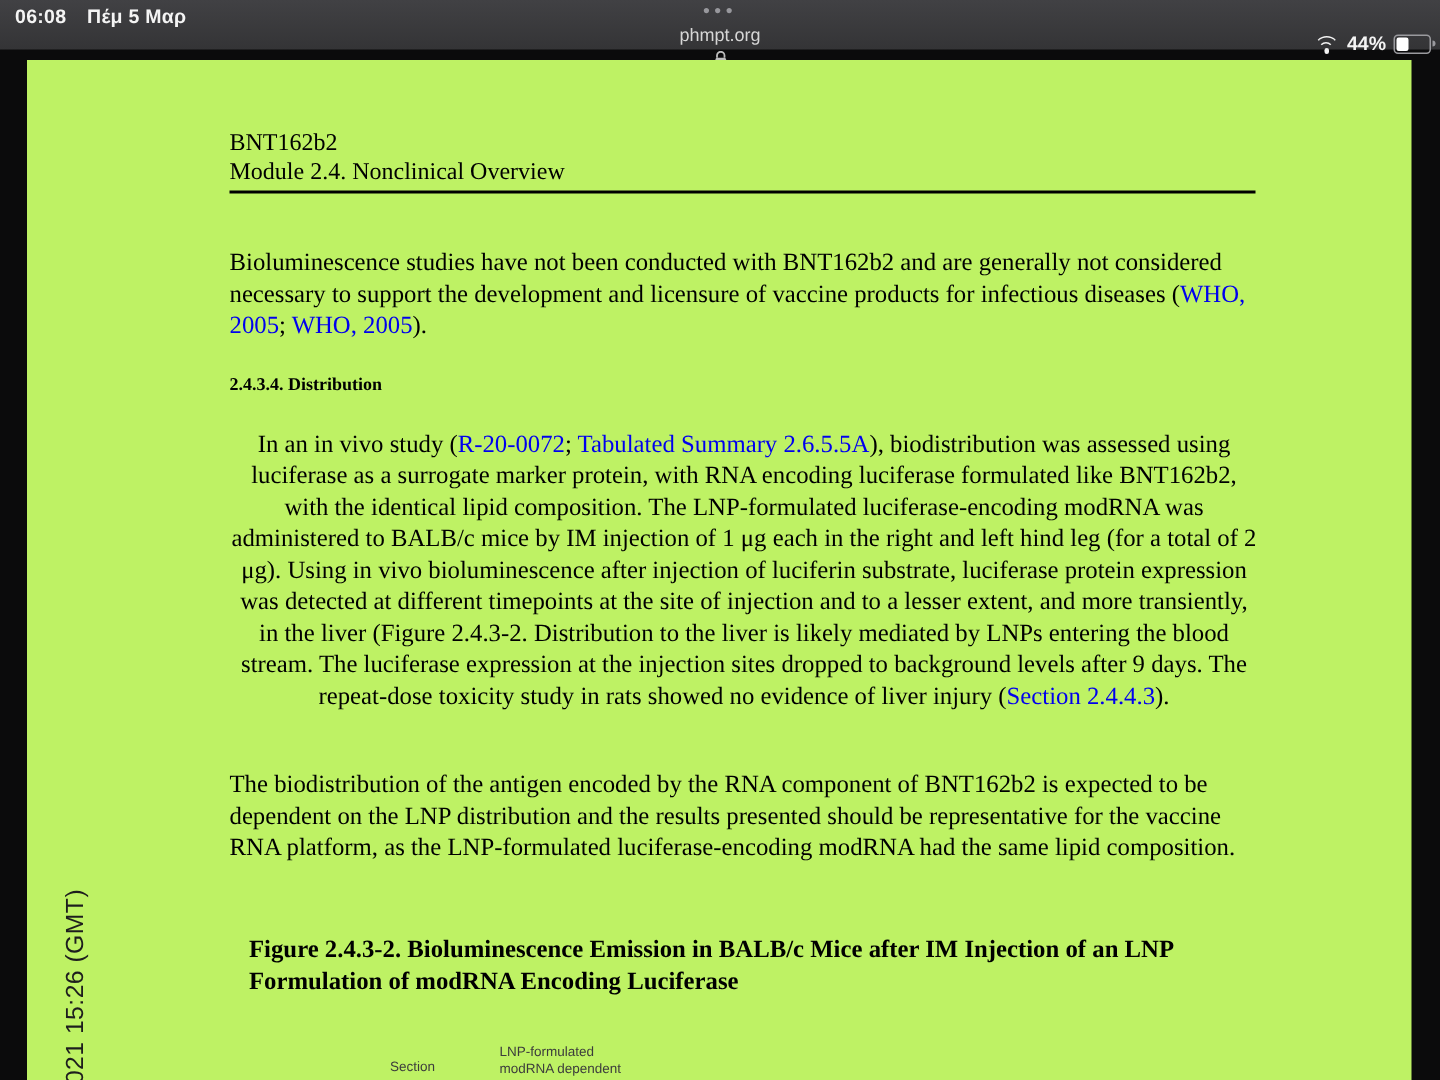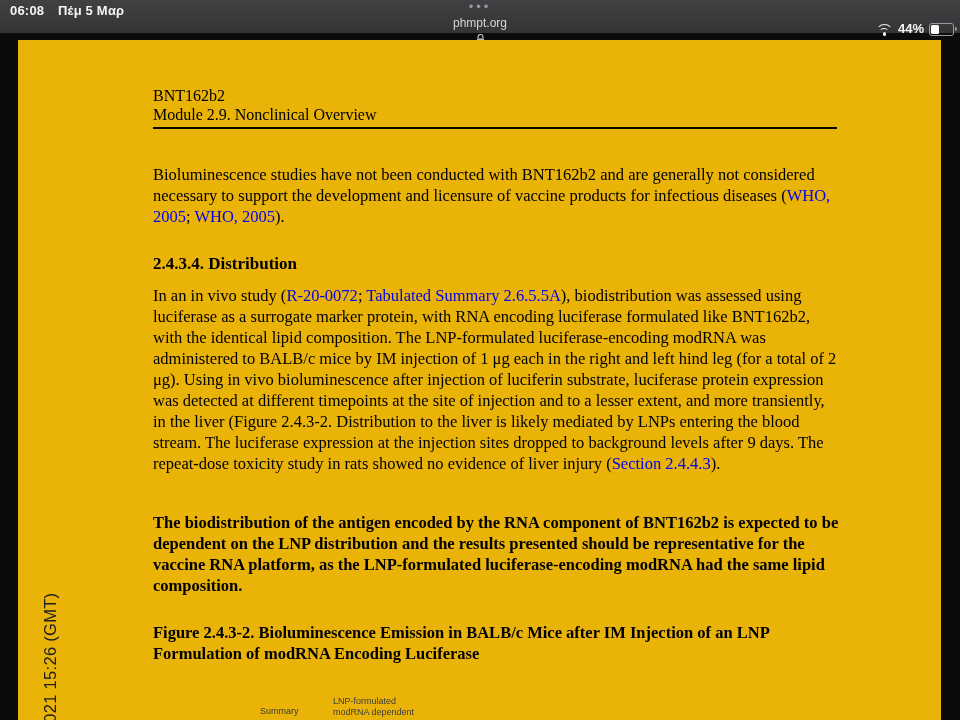--- a/index.html
+++ b/index.html
@@ -57,44 +57,44 @@
   .battery-nub { position: absolute; right: -3.5px; top: 3px;
                  width: 2px; height: 4.5px; background: #9a9a9e;
                  border-radius: 0 2px 2px 0; }
 
   .lock-icon { display: inline-block; }
 
   
   .doc-page {
     position: absolute; left: 18px; top: 40px;
     width: 923px; height: 680px;
-    background: #eab308;
+    background: #bef264;
     font-family: "Liberation Serif", "DejaVu Serif", serif;
     color: #000;
   }
   .doc-header {
     position: absolute; left: 135px; top: 47px; width: 684px;
     font-size: 16px; line-height: 18.5px;
     border-bottom: 2px solid #000;
     padding-bottom: 3px;
   }
   .doc-para {
     position: absolute; left: 135px; width: 686px;
     font-size: 16.5px; line-height: 21px;
     text-align: left;
   }
   .p-intro   { top: 107px; }
-  .p-distrib { top: 228px; }
-  .p-biodist { top: 455px; font-weight: bold; }
+  .p-distrib { top: 228px; text-align: center; }
+  .p-biodist { top: 455px; }
   .doc-h3 {
     position: absolute; left: 135px; top: 197px;
-    font-size: 17px; font-weight: 700;
+    font-size: 12px; font-weight: 700;
   }
   .doc-figcap {
-    position: absolute; left: 135px; top: 565px; width: 702px;
+    position: absolute; left: 148px; top: 565px; width: 702px;
     font-size: 16.5px; line-height: 21px; font-weight: 700;
   }
   .doc-link { color: #0000ee; text-decoration: none; cursor: pointer; }
 
   .fig-label {
     position: absolute;
     font-family: "Liberation Sans", "DejaVu Sans", sans-serif;
     font-size: 9px; line-height: 11px; color: #3c3c3c; text-align: left;
   }
   .fl-buffer { left: 242px; top: 666px; width: 56px; }
@@ -136,34 +136,34 @@
       <span class="battery-fill" style="width: 8.36px;"></span>
       <span class="battery-nub"></span>
     </span>
   </div>
 </div>
 
 <div class="doc-page">
 
   <div class="doc-header">
     <div>BNT162b2</div>
-    <div>Module 2.9. Nonclinical Overview</div>
+    <div>Module 2.4. Nonclinical Overview</div>
   </div>
 
   <p class="doc-para p-intro"><span>Bioluminescence studies have not been conducted with BNT162b2 and are generally not considered necessary to support the development and licensure of vaccine products for infectious diseases (</span><a class="doc-link" href="#">WHO, 2005</a><span>; </span><a class="doc-link" href="#">WHO, 2005</a><span>).</span></p>
 
   <h3 class="doc-h3">2.4.3.4. Distribution</h3>
 
   <p class="doc-para p-distrib"><span>In an in vivo study (</span><a class="doc-link" href="#">R-20-0072</a><span>; </span><a class="doc-link" href="#">Tabulated Summary 2.6.5.5A</a><span>), biodistribution was assessed using luciferase as a surrogate marker protein, with RNA encoding luciferase formulated like BNT162b2, with the identical lipid composition. The LNP-formulated luciferase-encoding modRNA was administered to BALB/c mice by IM injection of 1 μg each in the right and left hind leg (for a total of 2 μg). Using in vivo bioluminescence after injection of luciferin substrate, luciferase protein expression was detected at different timepoints at the site of injection and to a lesser extent, and more transiently, in the liver (Figure 2.4.3-2. Distribution to the liver is likely mediated by LNPs entering the blood stream. The luciferase expression at the injection sites dropped to background levels after 9 days. The repeat-dose toxicity study in rats showed no evidence of liver injury (</span><a class="doc-link" href="#">Section 2.4.4.3</a><span>).</span></p>
 
   <p class="doc-para p-biodist">The biodistribution of the antigen encoded by the RNA component of BNT162b2 is expected to be dependent on the LNP distribution and the results presented should be representative for the vaccine RNA platform, as the LNP-formulated luciferase-encoding modRNA had the same lipid composition.</p>
 
   <p class="doc-figcap">Figure 2.4.3-2. Bioluminescence Emission in BALB/c Mice after IM Injection of an LNP Formulation of modRNA Encoding Luciferase</p>
 
-  <div class="fig-label fl-buffer">Summary</div>
+  <div class="fig-label fl-buffer">Section</div>
 
   <div class="fig-label fl-lnp">
     <div>LNP-formulated</div>
     <div>modRNA dependent</div>
   </div>
 
   <div class="watermark">-2021 15:26 (GMT)</div>
 
 </div>
 

